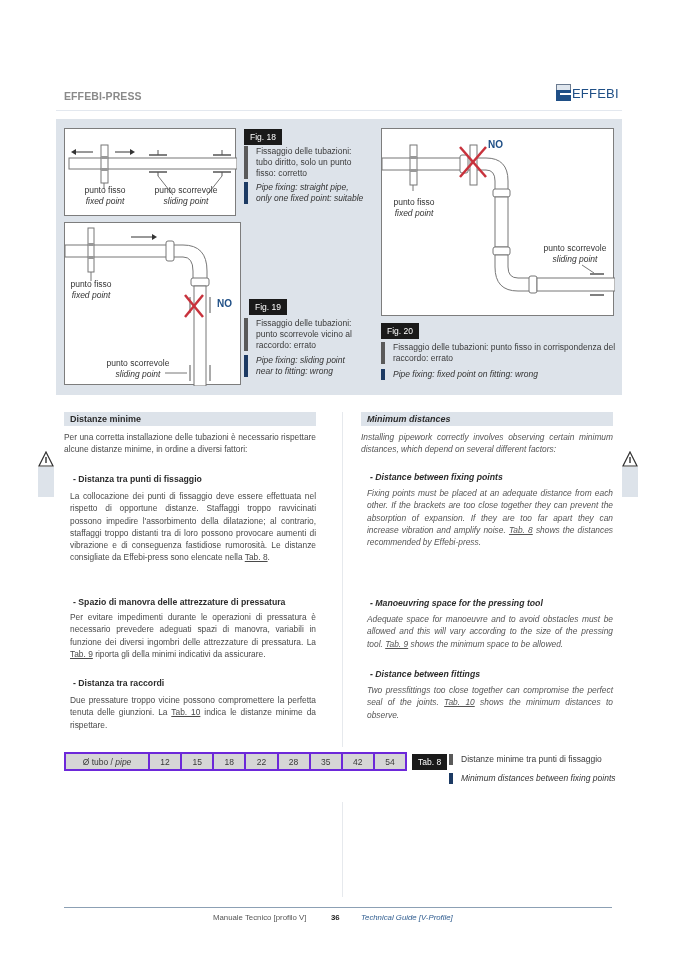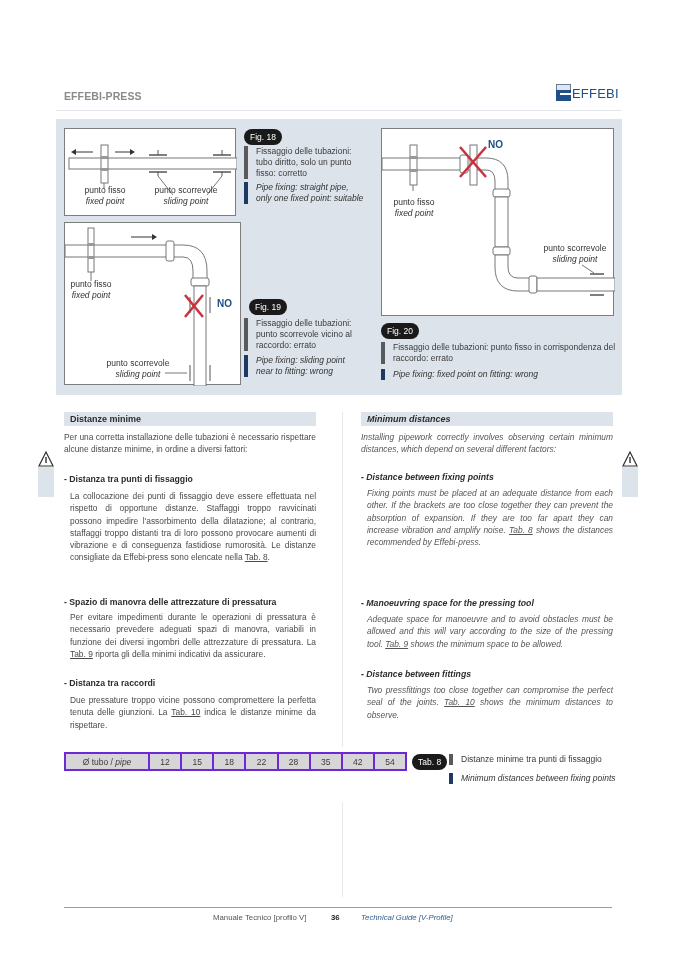--- a/index.html
+++ b/index.html
@@ -15,30 +15,30 @@
   .logo-text { font-family: "Liberation Sans", sans-serif; font-size: 13px; color: #1f4f86; line-height: 14px; margin-left: 1px; letter-spacing: 0.2px; }
   .header-rule { position: absolute; left: 56px; top: 110px; width: 566px; height: 1px; background: #e3e8ef; }
 
   .fig-panel { position: absolute; left: 56px; top: 119px; width: 566px; height: 276px; background: #dde3ea; }
   .diag { position: absolute; background: #fff; border: 1px solid #7d7d7d; }
   .diag svg { position: absolute; left: 0; top: 0; }
   .diag-label { position: absolute; font-size: 8.5px; color: #333; text-align: center; line-height: 11px; font-family: "Liberation Sans", sans-serif; }
   .diag-label i { display: block; font-style: italic; }
   .no-label { position: absolute; font-size: 10px; font-weight: bold; color: #1f4f86; font-family: "Liberation Sans", sans-serif; }
 
-  .fig-tag { position: absolute; background: #1a1a1a; color: #fff; font-size: 8.5px; padding: 3px 6px; font-family: "Liberation Sans", sans-serif; line-height: 10px; border-radius: 8px; }
+  .fig-tag { position: absolute; background: #1a1a1a; color: #fff; font-size: 8.5px; padding: 3px 6px; font-family: "Liberation Sans", sans-serif; line-height: 10px; }
   .cap { position: absolute; font-size: 8.5px; line-height: 11px; font-family: "Liberation Sans", sans-serif; padding-left: 8px; }
   .cap.it { color: #3a3a3a; border-left: 4px solid #5a5a5a; }
   .cap.en { color: #333; font-style: italic; border-left: 4px solid #1c3a63; }
 
   .sec-head { position: absolute; height: 14px; background: #dde3ea; font-size: 9px; font-weight: bold; padding-left: 6px; line-height: 14px; color: #2c2c2c; font-family: "Liberation Sans", sans-serif; }
   .sec-head.en { font-style: italic; }
   .para { position: absolute; font-size: 8.4px; line-height: 12.3px; color: #4a4a4a; text-align: justify; font-family: "Liberation Sans", sans-serif; }
   .para.en { font-style: italic; color: #555; }
-  .bullet-title { position: absolute; font-size: 8.7px; font-weight: bold; color: #2c2c2c; font-family: "Liberation Sans", sans-serif; }
+  .bullet-title { position: absolute; font-size: 8.7px; font-weight: bold; color: #2c2c2c; font-family: "Liberation Sans", sans-serif; margin-left: 9px; }
   .bullet-title.en { font-style: italic; }
   .link { text-decoration: underline; }
 
   .warn { position: absolute; width: 16px; height: 46px; background: #dde3ea; }
   .warn .tri { position: absolute; left: 0; top: 0; width: 16px; height: 16px; background: #fff; }
 
   .col-divider { position: absolute; left: 342px; width: 1px; background: #e6e9ed; }
 
   table.dist { position: absolute; left: 64px; top: 752px; width: 343px; border-collapse: collapse; font-family: "Liberation Sans", sans-serif; font-size: 8.5px; }
   table.dist td { border: 2px solid #6d28d9; text-align: center; color: #3a3a3a; }

